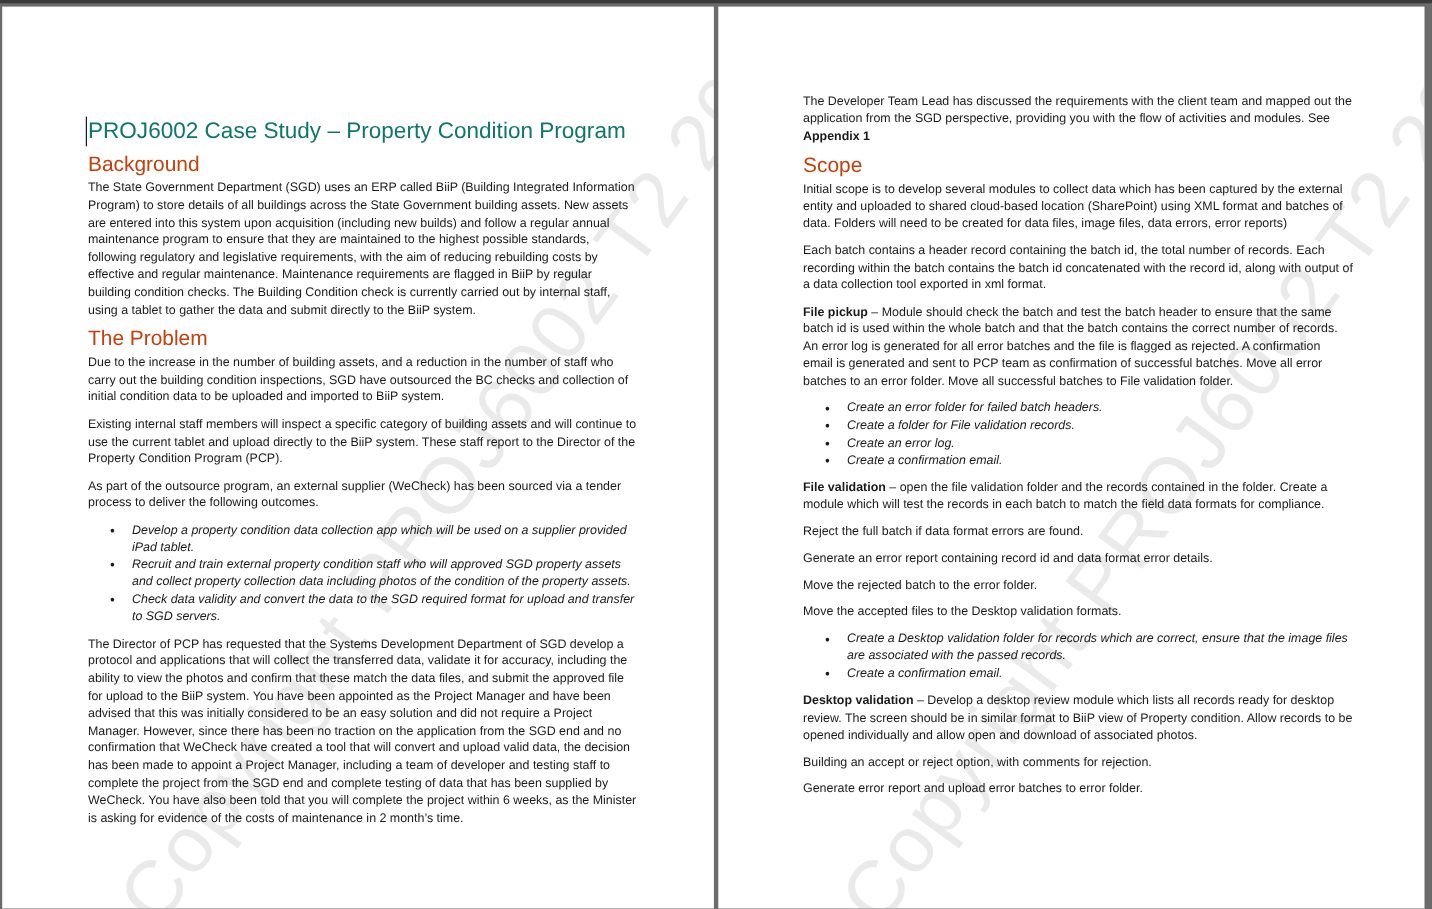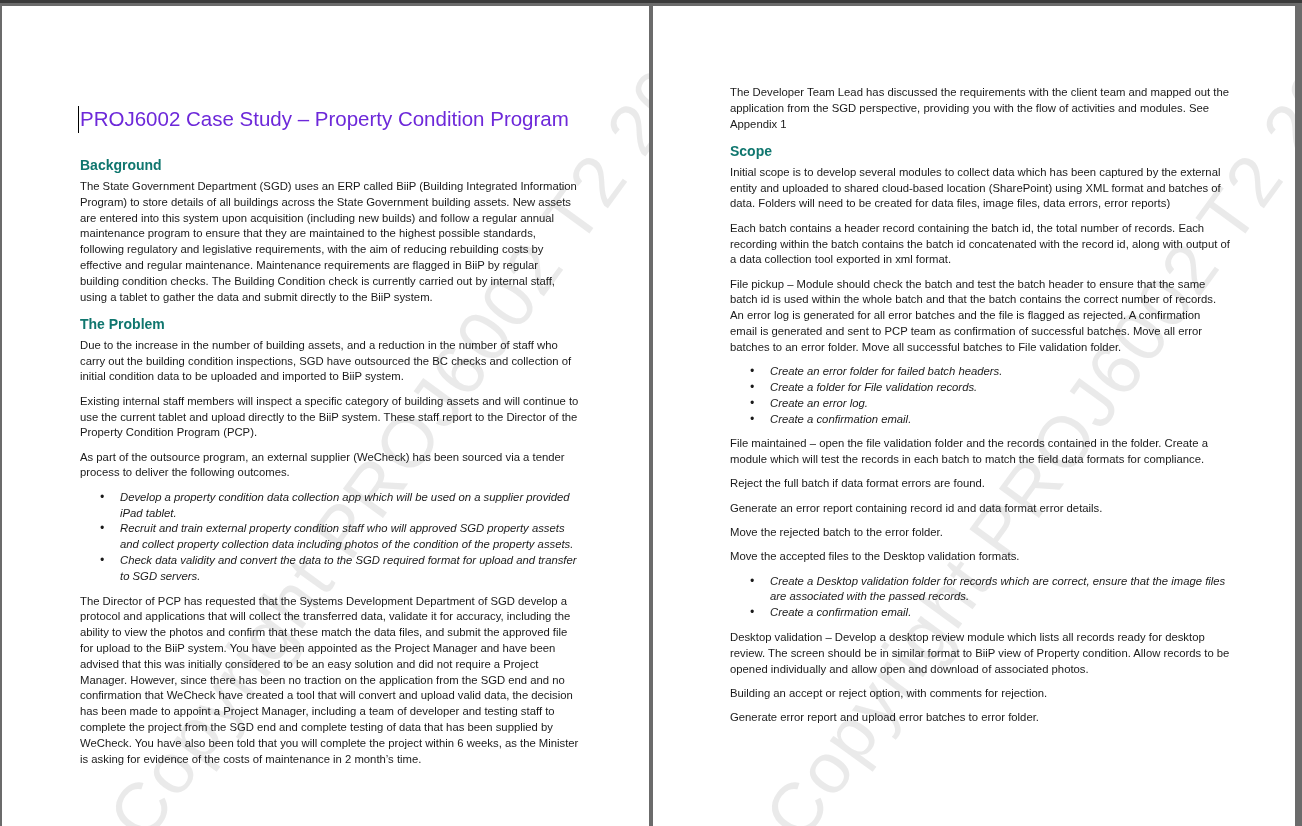--- a/index.html
+++ b/index.html
@@ -45,36 +45,36 @@
       color: #1a1a1a;
       font-size: 11.3px;
       line-height: 15.8px;
     }
     .page-left .content { left: 78px; top: 100px; width: 500px; }
     .page-right .content { left: 77px; top: 79px; width: 500px; }
 
     .doc-title {
       font-size: 20.5px;
       line-height: 26px;
-      color: #6d28d9;
+      color: #0f766e;
       font-weight: normal;
-      margin-bottom: 23px;
+      margin-bottom: 8px;
       position: relative;
     }
     .cursor {
       position: absolute;
       left: -2px; top: 0;
       width: 1px; height: 27px;
       background: #000;
     }
     h2.section {
-      font-size: 14px;
+      font-size: 19px;
       line-height: 20px;
-      color: #0f766e;
-      font-weight: bold;
+      color: #c2410c;
+      font-weight: normal;
       margin-bottom: 4px;
     }
     p.para { margin-bottom: 8.5px; }
     ul.bullets {
       list-style: none;
       margin: 0 0 9px 0;
       padding-left: 40px;
     }
     ul.bullets li {
       position: relative;
@@ -82,21 +82,21 @@
       margin-bottom: 0;
       font-style: italic;
     }
     ul.bullets li::before {
       content: "•";
       position: absolute;
       left: -20px;
       top: 0;
       font-size: 12px;
     }
-    b { font-weight: normal; }
+    b { font-weight: bold; }
   </style>
 </head>
 <body>
 
 <div class="viewer">
 
   <div class="page page-left">
     <div class="watermark">Copyright PROJ6002 T2 2024</div>
     <div class="content">
       <h1 class="doc-title">
@@ -137,21 +137,21 @@
         <b>File pickup</b><span> – Module should check the batch and test the batch header to ensure that the same batch id is used within the whole batch and that the batch contains the correct number of records. An error log is generated for all error batches and the file is flagged as rejected. A confirmation email is generated and sent to PCP team as confirmation of successful batches. Move all error batches to an error folder. Move all successful batches to File validation folder.</span>
       </p>
       <ul class="bullets">
         <li>Create an error folder for failed batch headers.</li>
         <li>Create a folder for File validation records.</li>
         <li>Create an error log.</li>
         <li>Create a confirmation email.</li>
       </ul>
 
       <p class="para">
-        <b>File maintained</b><span> – open the file validation folder and the records contained in the folder. Create a module which will test the records in each batch to match the field data formats for compliance.</span>
+        <b>File validation</b><span> – open the file validation folder and the records contained in the folder. Create a module which will test the records in each batch to match the field data formats for compliance.</span>
       </p>
       <p class="para">Reject the full batch if data format errors are found.</p>
       <p class="para">Generate an error report containing record id and data format error details.</p>
       <p class="para">Move the rejected batch to the error folder.</p>
       <p class="para">Move the accepted files to the Desktop validation formats.</p>
       <ul class="bullets">
         <li>Create a Desktop validation folder for records which are correct, ensure that the image files are associated with the passed records.</li>
         <li>Create a confirmation email.</li>
       </ul>
 

